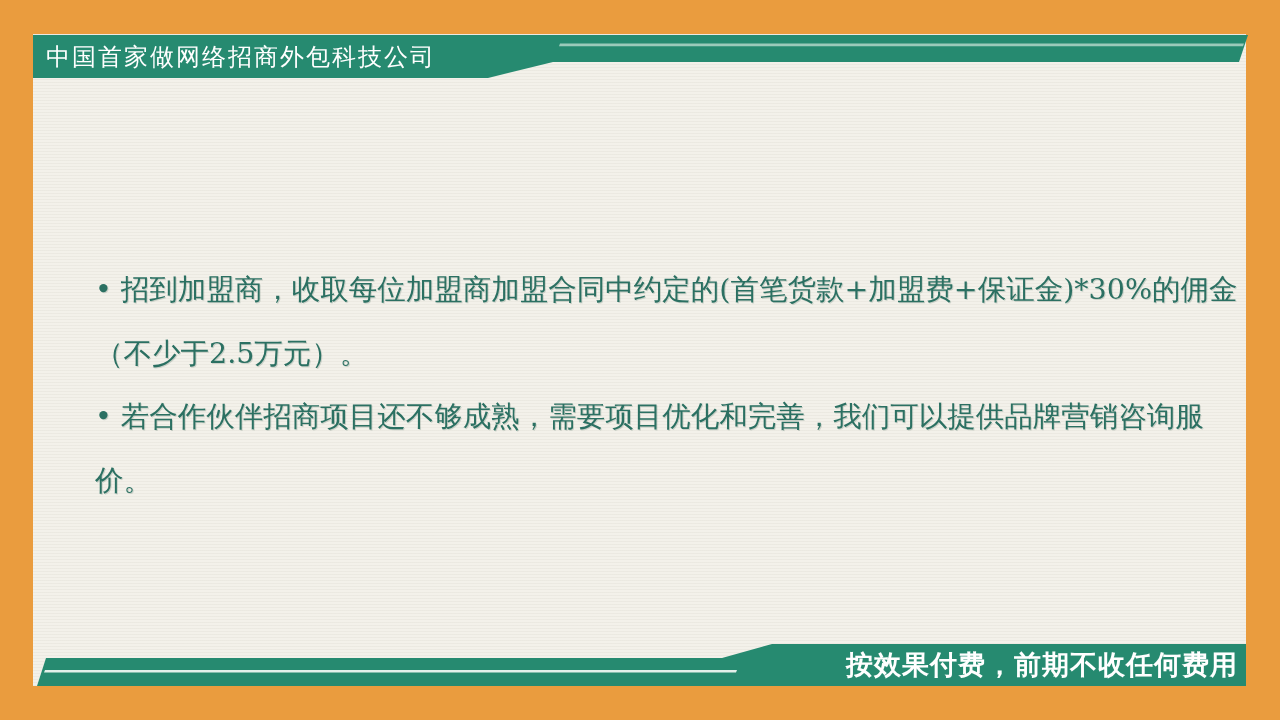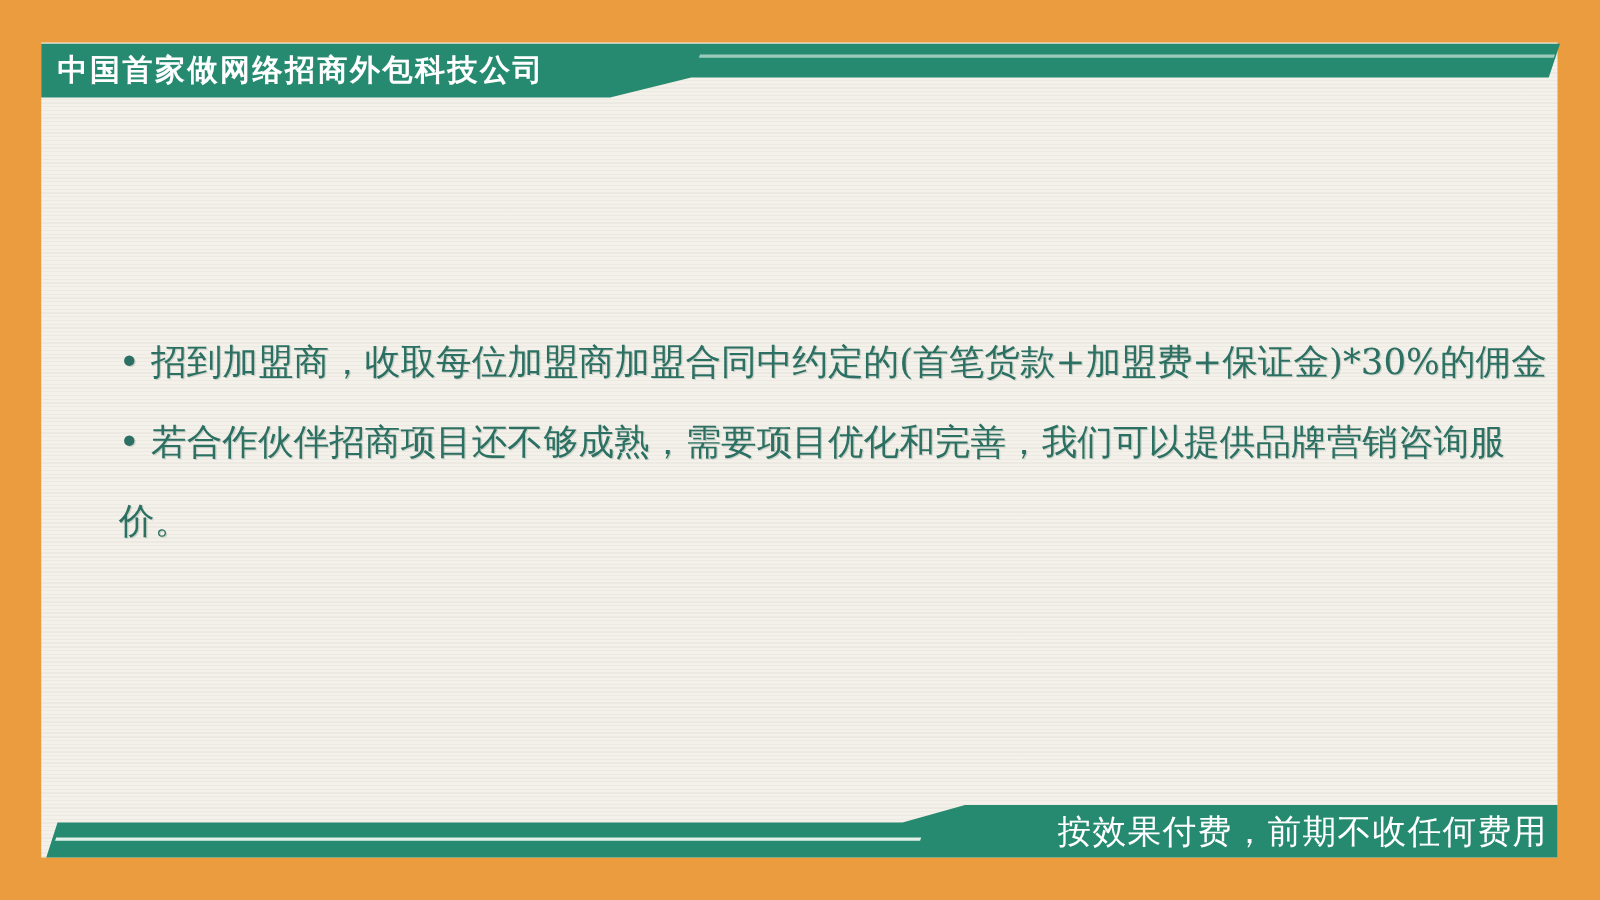--- a/index.html
+++ b/index.html
@@ -19,21 +19,21 @@
       rgba(255,255,255,0) 1px, rgba(255,255,255,0) 3px);
   }
   .deco{
     position:absolute;left:0;top:0;width:1280px;height:720px;
     pointer-events:none;
   }
   .header-tagline{
     position:absolute;
     left:46px;top:41px;height:32px;
     color:#FFFFFF;
-    font-size:24px;font-weight:bold;
+    font-size:24px;font-weight:normal;
     letter-spacing:2px;
     line-height:32px;
     white-space:nowrap;
     text-align:right;
   }
   .slide-title{
     position:absolute;
     left:110px;top:143px;
     color:#1B7A60;
     font-size:31px;font-weight:bold;
@@ -50,21 +50,21 @@
   }
   .body-line{
     height:63.5px;line-height:63.5px;
     white-space:nowrap;
   }
   .body-line.fill{ text-align:justify; text-align-last:justify; }
   .footer-slogan{
     position:absolute;
     right:42px;top:644px;height:42px;
     color:#FFFFFF;
-    font-size:27px;font-weight:normal;
+    font-size:27px;font-weight:bold;
     line-height:42px;
     letter-spacing:1px;
     white-space:nowrap;
     text-align:right;
   }
 </style>
 </head>
 <body>
 
 <div class="stage">
@@ -78,19 +78,20 @@
 
     <polygon points="46,658 722,658 772,644 1246,644 1246,686 37,686" fill="#268A70"></polygon>
     <polygon points="45,670 737,670 736,672.6 44,672.6" fill="#E3F0EA"></polygon>
   </svg>
 
   <div class="header-tagline">中国首家做网络招商外包科技公司</div>
 
 
   <div class="body-text">
     <div class="body-line fill">•  招到加盟商，收取每位加盟商加盟合同中约定的(首笔货款+加盟费+保证金)*30%的佣金</div>
+    <div class="body-line">（不少于2.5万元）。</div>
     <div class="body-line fill">•  若合作伙伴招商项目还不够成熟，需要项目优化和完善，我们可以提供品牌营销咨询服</div>
     <div class="body-line">价。</div>
   </div>
 
   <div class="footer-slogan">按效果付费，前期不收任何费用</div>
 
 </div>
 
 </body></html>

